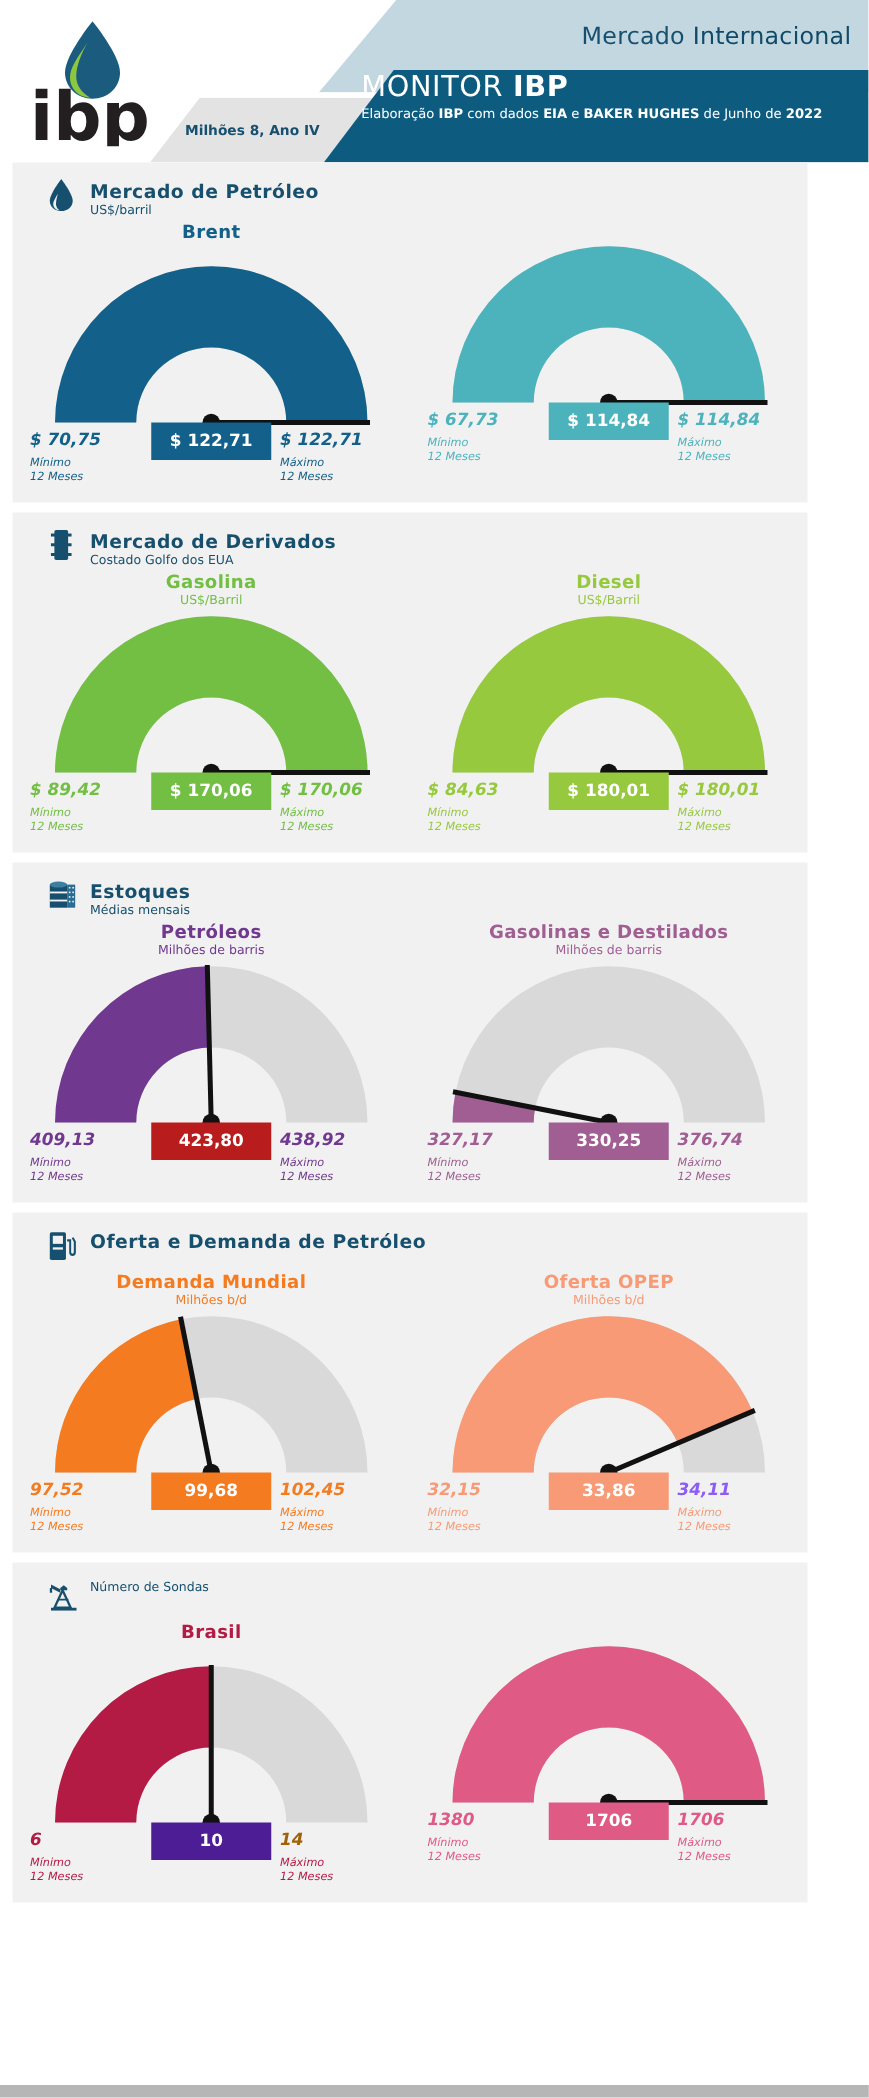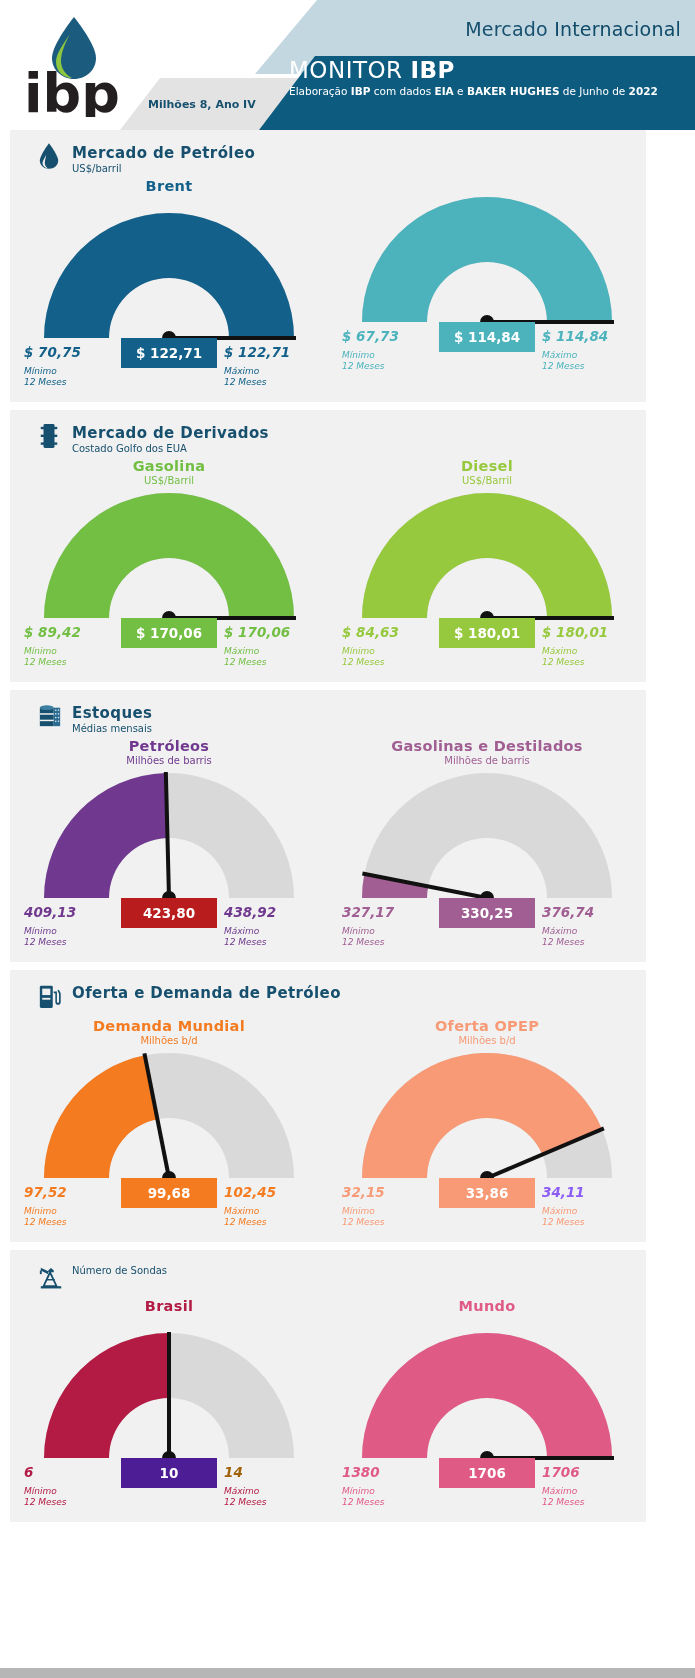--- a/index.html
+++ b/index.html
@@ -388,21 +388,20 @@
               <div class="g-cap" style="color:#b31b44">Mínimo<br>12 Meses</div>
             </div>
             <div class="g-max">
               <div class="g-num" style="color:#a16207">14</div>
               <div class="g-cap" style="color:#b31b44">Máximo<br>12 Meses</div>
             </div>
             <div class="g-valbox" style="background:#4c1d95">10</div>
           </div>
         </div>
         <div class="gauge-wrap">
-          <div class="g-title" style="color:#e05a86">Mundo</div>
           <div class="g-unit" style="color:#e05a86;visibility:hidden;">&nbsp;</div>
           <div class="g-arc">
             <svg viewBox="0 0 260 132" width="260" height="132">
               <path d="M 5 125.99999999999999 A 125 125 0 0 1 255 126 L 190 126 A 60 60 0 0 0 70 125.99999999999999 Z" fill="#d9d9d9"></path>
               <path d="M 5 125.99999999999999 A 125 125 0 0 1 255 126 L 190 126 A 60 60 0 0 0 70 125.99999999999999 Z" fill="#e05a86"></path>
               <line x1="130" y1="126" x2="257" y2="126" stroke="#111111" stroke-width="4"></line>
               <circle cx="130" cy="126" r="7" fill="#111111"></circle>
             </svg>
           </div>
           <div class="g-labels">

